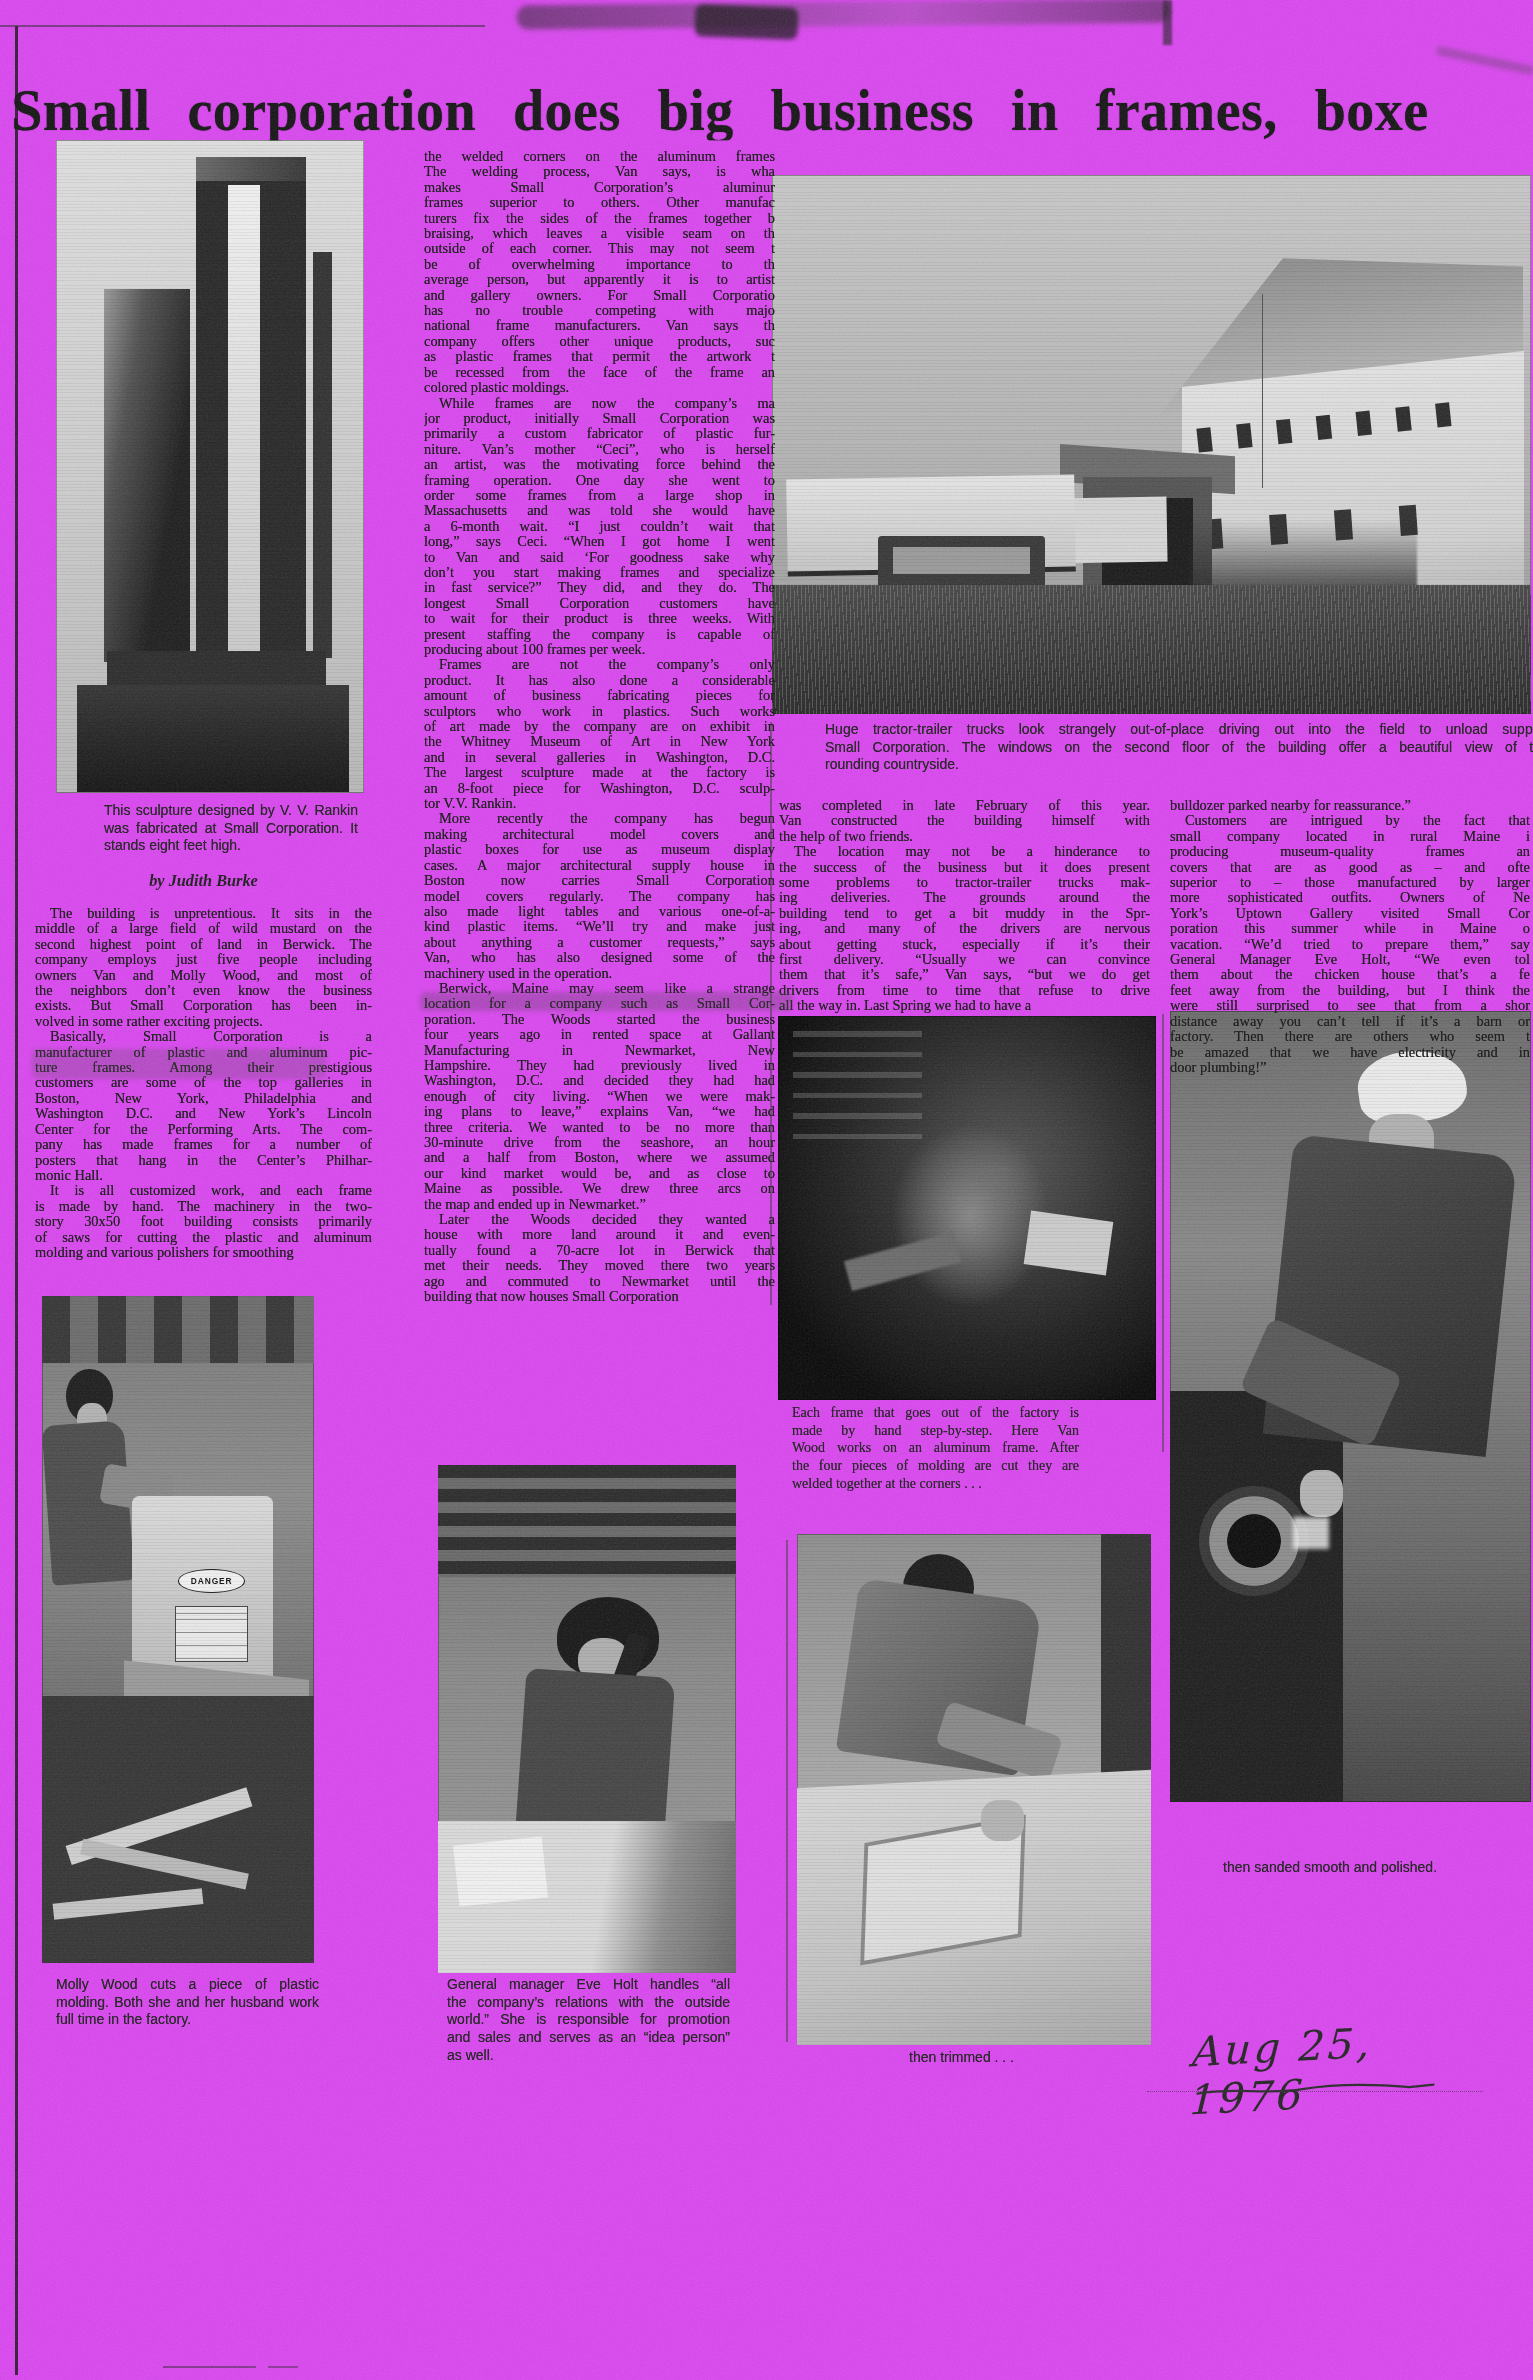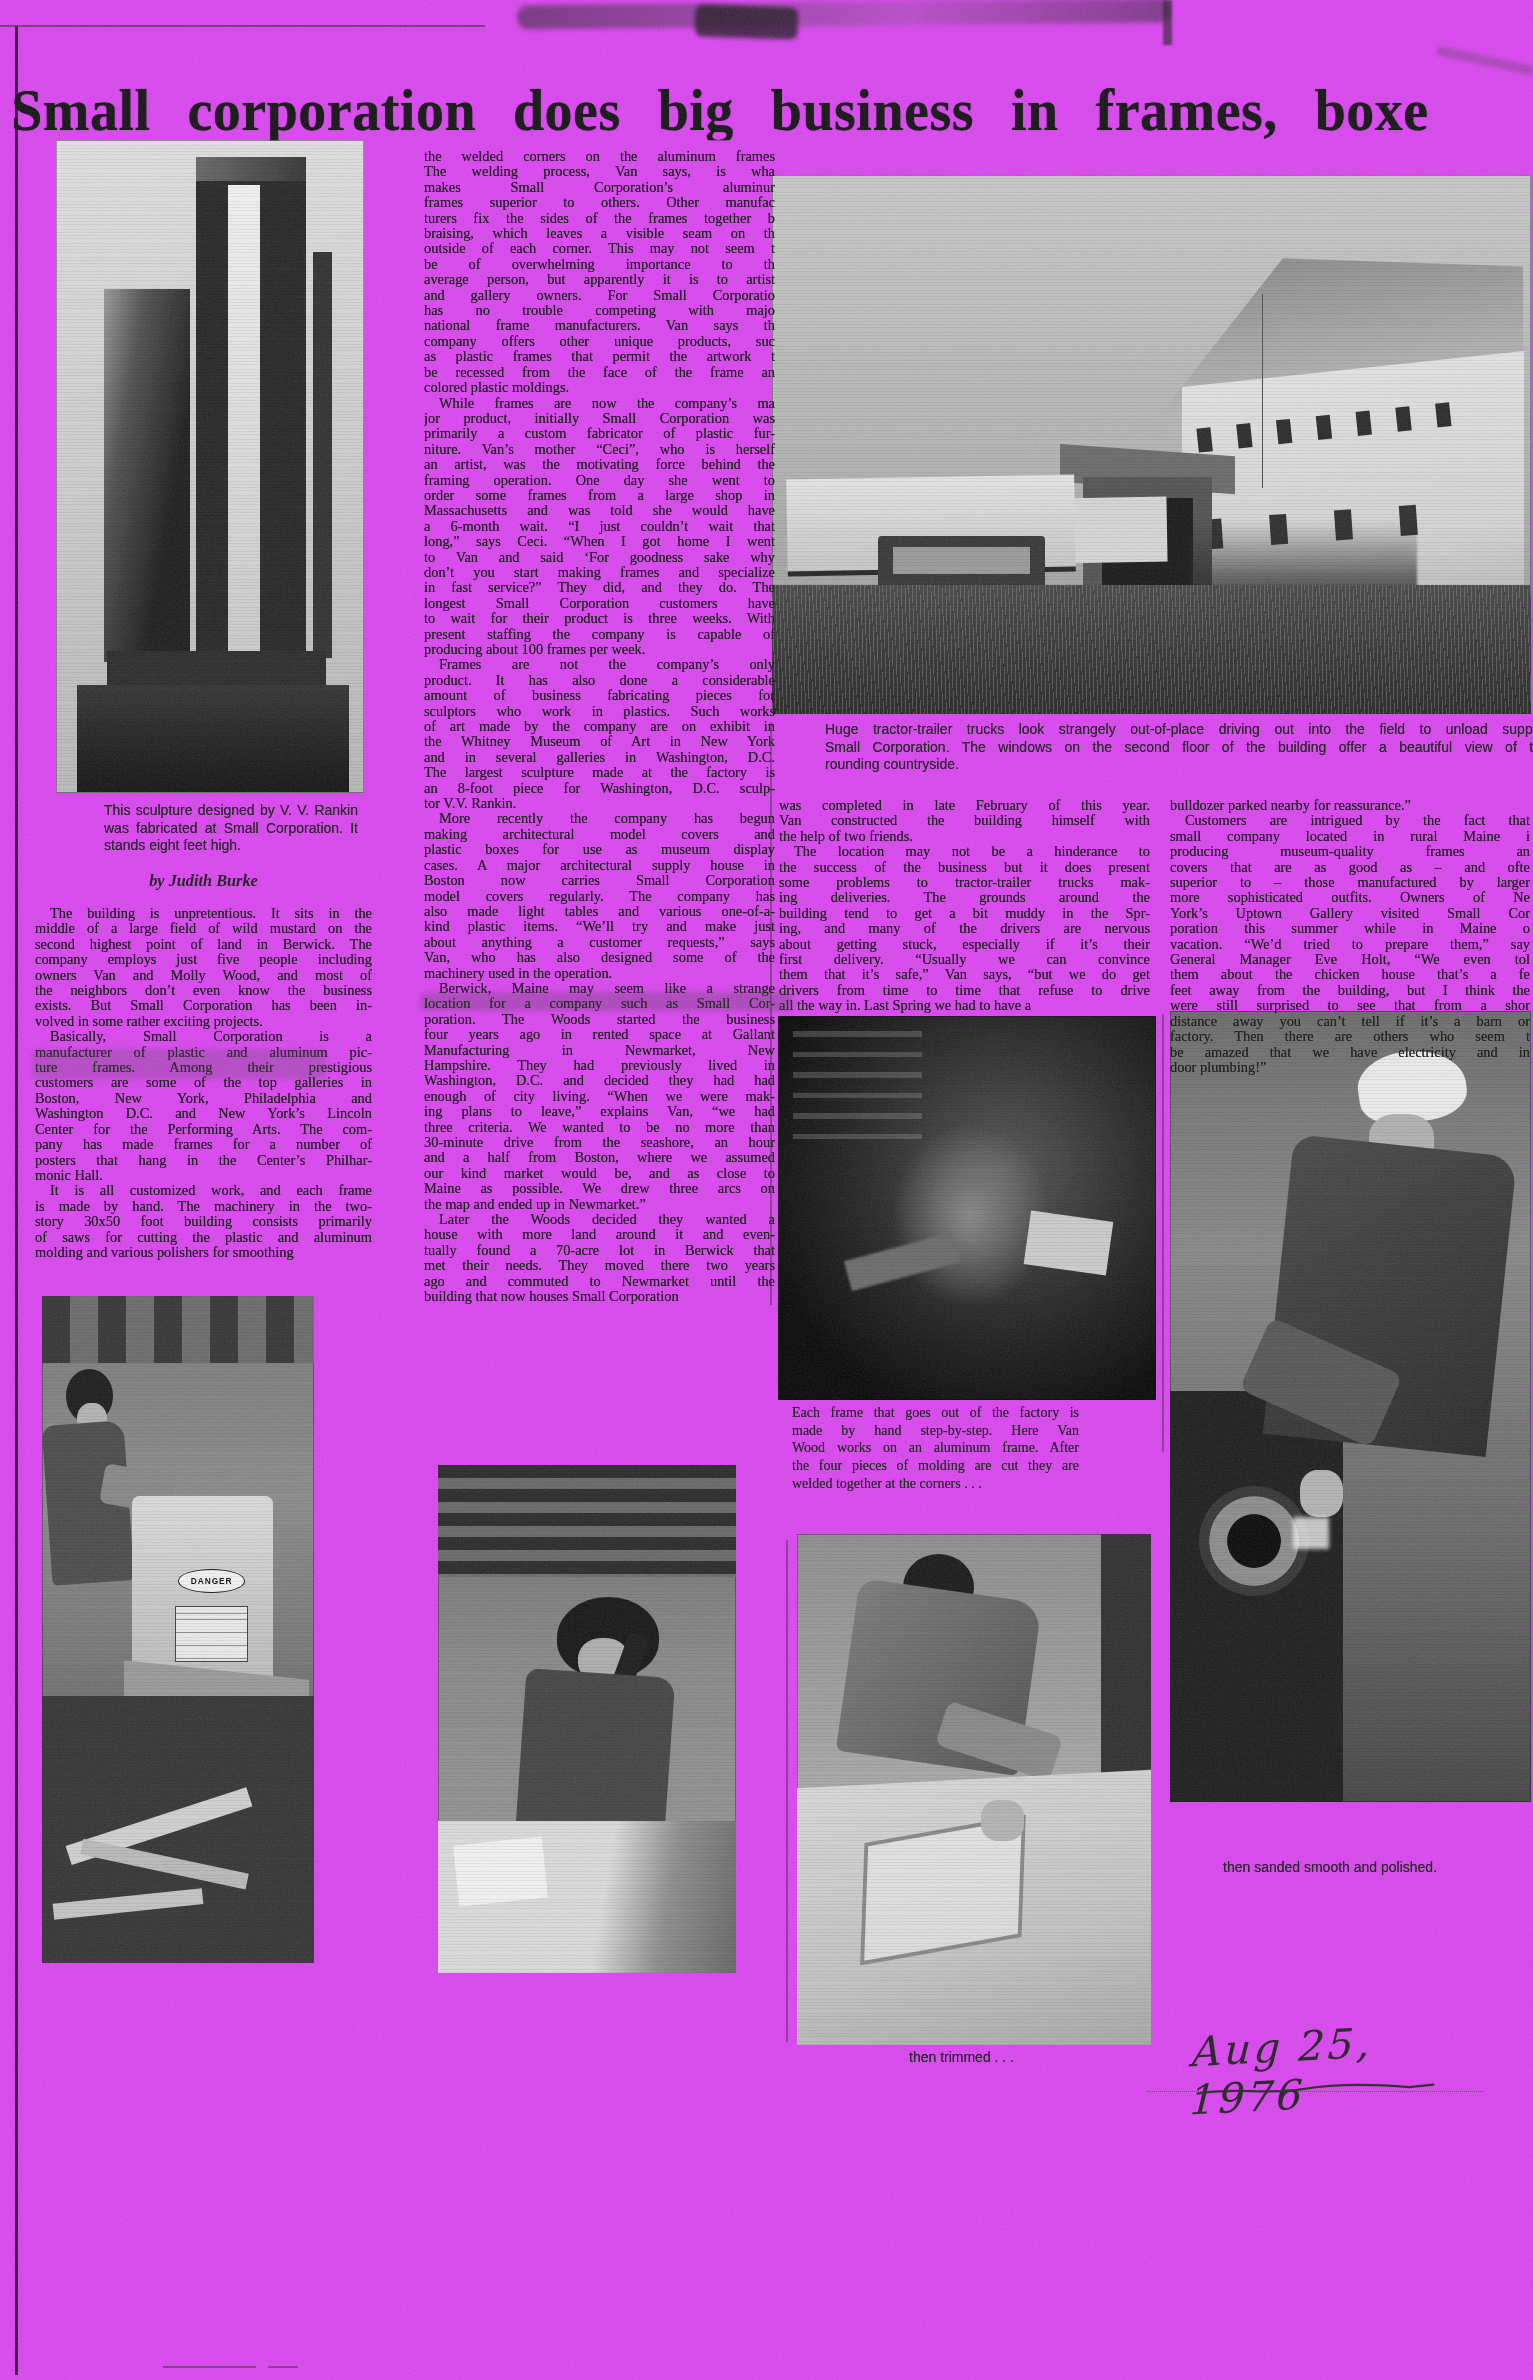--- a/index.html
+++ b/index.html
@@ -432,30 +432,42 @@
     <div class="mo-arm"></div>
     <div class="mo-machine"></div>
     <div class="mo-danger">DANGER</div>
     <div class="mo-sign"></div>
     <div class="mo-bench"></div>
     <div class="mo-dark"></div>
     <div class="mo-wood1"></div>
     <div class="mo-wood2"></div>
     <div class="mo-wood3"></div>
   </div>
+  <div class="caption" id="cap-molly">
+      <div class="tl tl-just">Molly Wood cuts a piece of plastic</div>
+      <div class="tl tl-just">molding. Both she and her husband work</div>
+      <div class="tl tl-last">full time in the factory.</div>
+    </div>
 
   <div class="photo" id="ph-eve">
     <div class="ev-shelf"></div>
     <div class="ev-hair"></div>
     <div class="ev-face"></div>
     <div class="ev-phone"></div>
     <div class="ev-body"></div>
     <div class="ev-desk"></div>
     <div class="ev-paper"></div>
   </div>
+  <div class="caption" id="cap-eve">
+      <div class="tl tl-just">General manager Eve Holt handles “all</div>
+      <div class="tl tl-just">the company’s relations with the outside</div>
+      <div class="tl tl-just">world.” She is responsible for promotion</div>
+      <div class="tl tl-just">and sales and serves as an “idea person”</div>
+      <div class="tl tl-last">as well.</div>
+    </div>
 
   <div class="handwritten">Aug 25, 1976</div>
   <svg class="hw-underline" viewBox="0 0 258 10" width="241" height="9.3">
     <path d="M2,6 C 40,0 75,10 115,5 S 190,2 230,7 L 256,5" fill="none" stroke="#2a2a2a" stroke-width="2.4" stroke-linecap="round"></path>
   </svg>
 
   <svg class="noise" width="1534" height="2381" aria-hidden="true" viewBox="0 0 1645 2554">
     <filter id="grain">
       <feTurbulence type="fractalNoise" baseFrequency="0.55" numOctaves="2" stitchTiles="stitch"></feTurbulence>
       <feColorMatrix type="saturate" values="0"></feColorMatrix>

